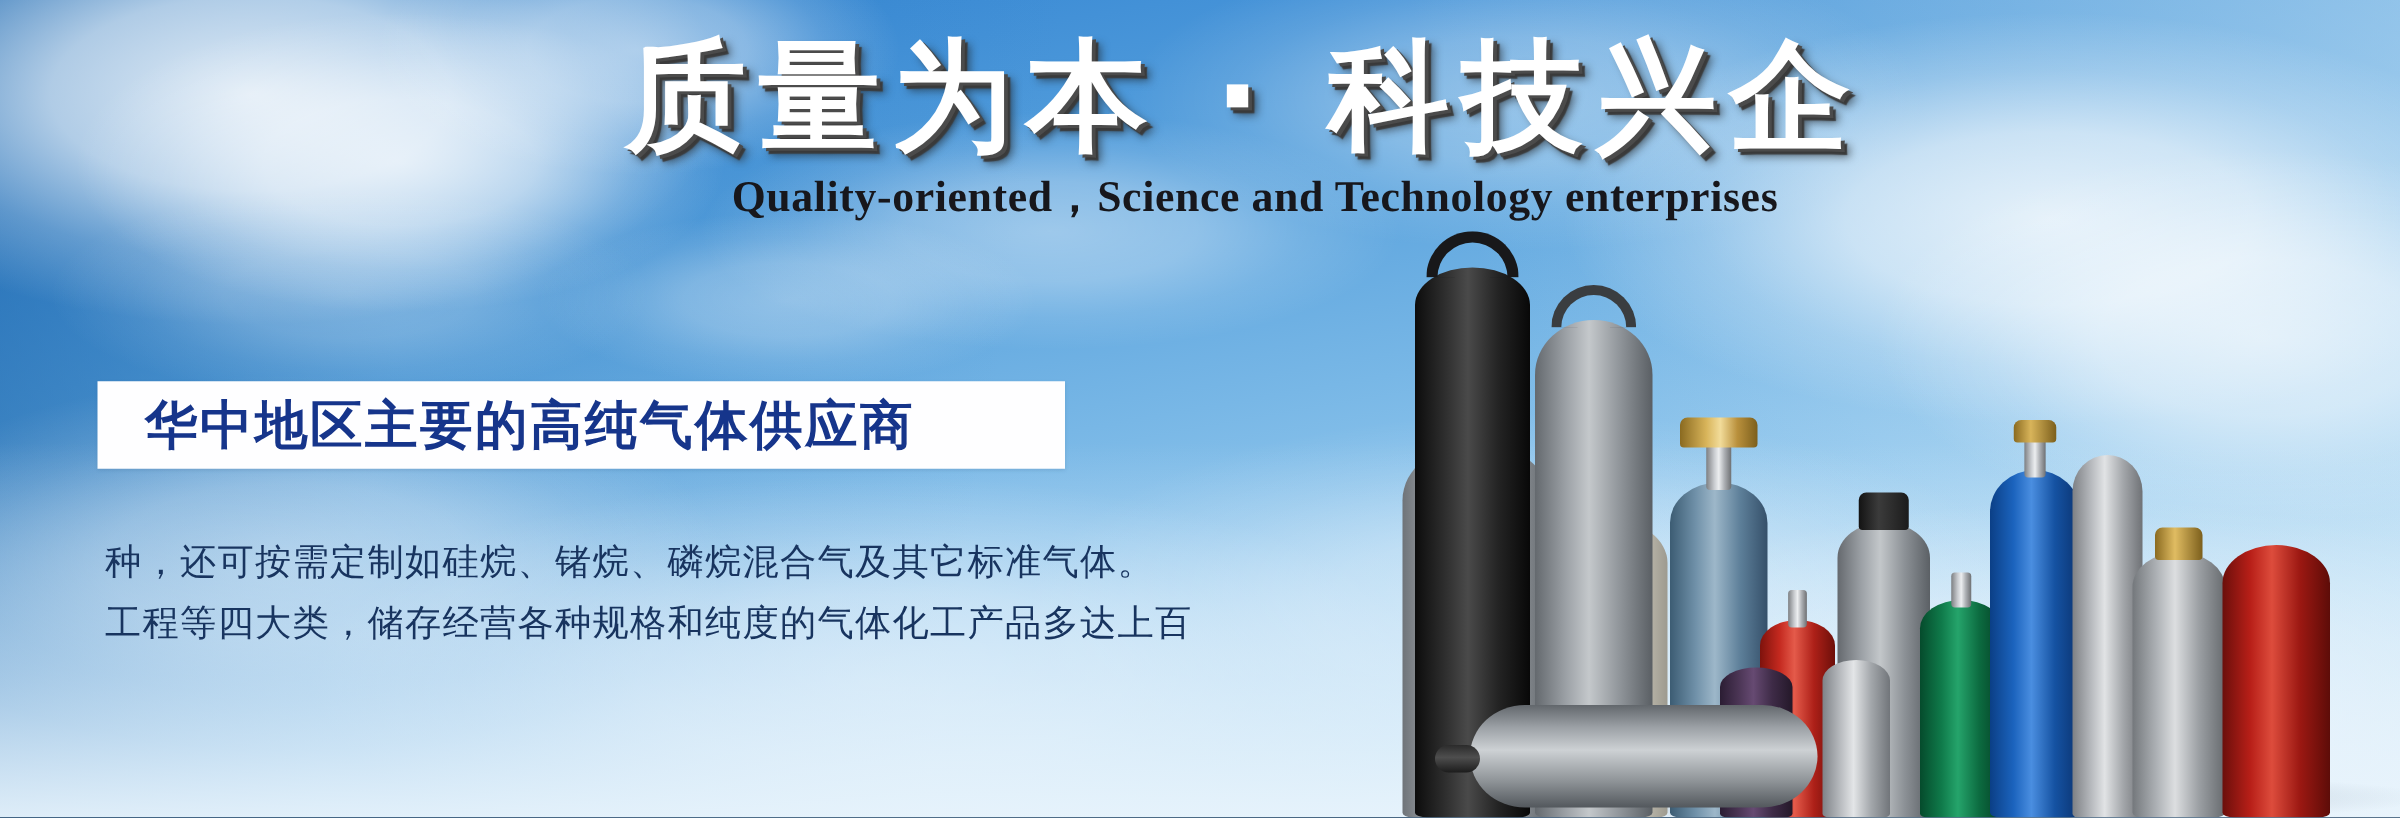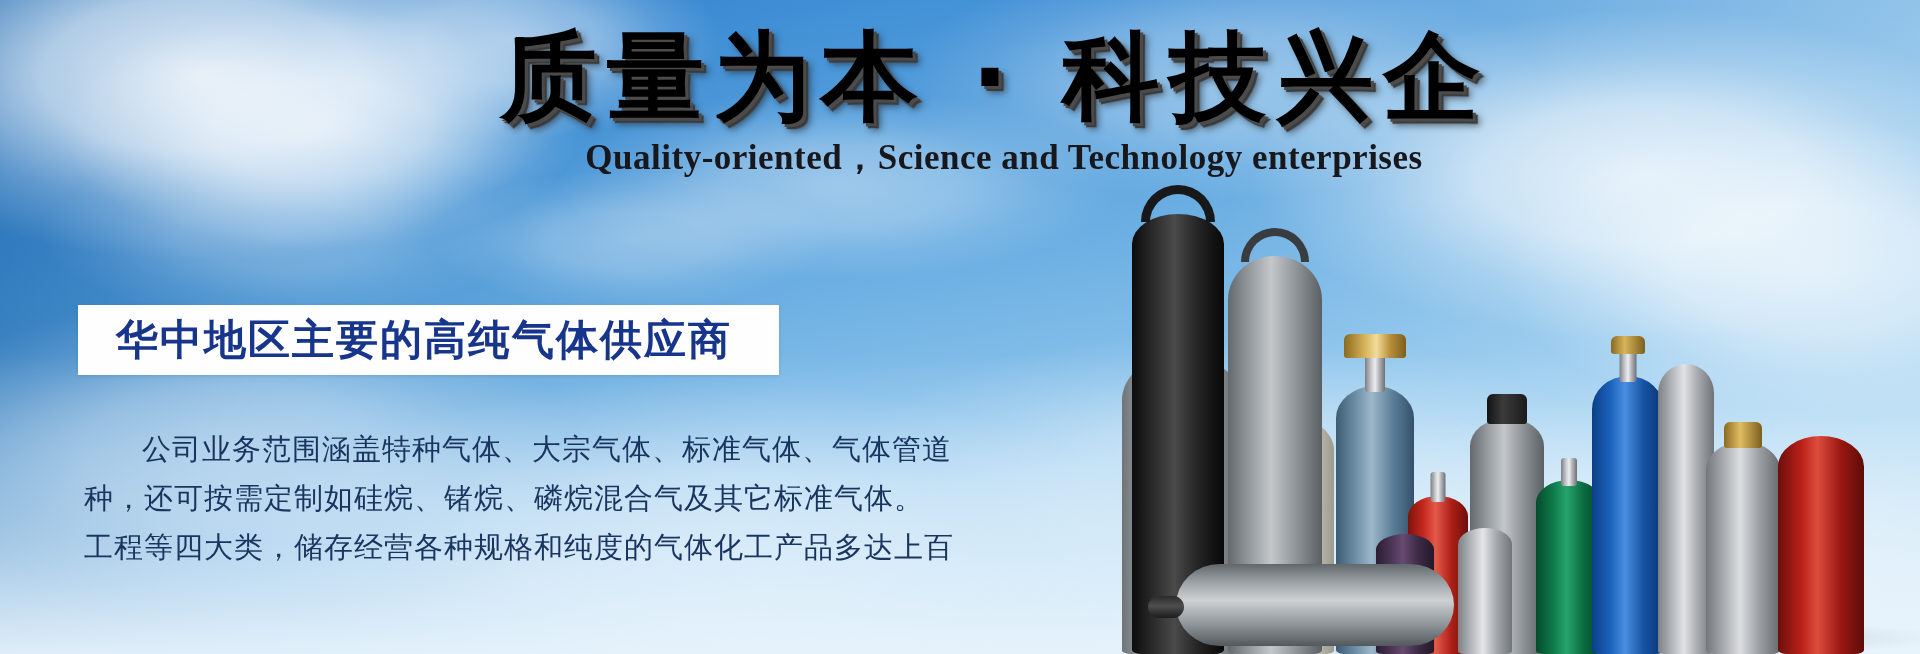--- a/index.html
+++ b/index.html
@@ -75,21 +75,21 @@
   .headline {
     position: absolute;
     left: 0; right: 0;
     top: 26px;
     text-align: center;
     padding-left: 70px;
     font-family: "DejaVu Sans", "Liberation Sans", sans-serif;
     font-weight: 700;
     font-size: 97px;
     line-height: 1.06;
-    color: #000000;
+    color: #ffffff;
     letter-spacing: 10px;
     text-shadow:
        3px 3px 0 #4b4b4b,
        5px 5px 1px #3a3a3a,
        7px 7px 7px rgba(25,25,25,0.55);
     white-space: nowrap;
   }
 
   
   .subtitle {
@@ -104,21 +104,21 @@
     color: #17171c;
     letter-spacing: 0.5px;
     white-space: nowrap;
   }
 
   
   .tagline-bar {
     position: absolute;
     left: 78px;
     top: 305px;
-    width: 701px;
+    width: 774px;
     height: 70px;
     background: #fefeff;
     box-shadow: 0 1px 3px rgba(40,80,120,0.18);
     display: flex;
     align-items: center;
   }
   .tagline-text {
     font-family: "DejaVu Sans", "Liberation Sans", sans-serif;
     font-weight: 700;
     font-size: 42px;
@@ -224,21 +224,20 @@
 
   <div class="headline">质量为本 · 科技兴企</div>
 
   <div class="subtitle">Quality-oriented，Science and Technology enterprises</div>
 
   <div class="tagline-bar">
     <span class="tagline-text">华中地区主要的高纯气体供应商</span>
   </div>
 
   <div class="body-copy">
-    <span class="ln indent">公司业务范围涵盖特种气体、大宗气体、标准气体、气体管道</span>
     <span class="ln">种，还可按需定制如硅烷、锗烷、磷烷混合气及其它标准气体。</span>
     <span class="ln">工程等四大类，储存经营各种规格和纯度的气体化工产品多达上百</span>
   </div>
 
   <div class="cylinders">
 
     <div class="shadow-pool"></div>
 
     <div class="cyl" style="left:-18px; width:118px; height:300px;
                 background:linear-gradient(90deg,#6f7479 0%,#a9aeb3 26%,#cfd3d6 46%,#9ca1a6 70%,#62676c 100%);

